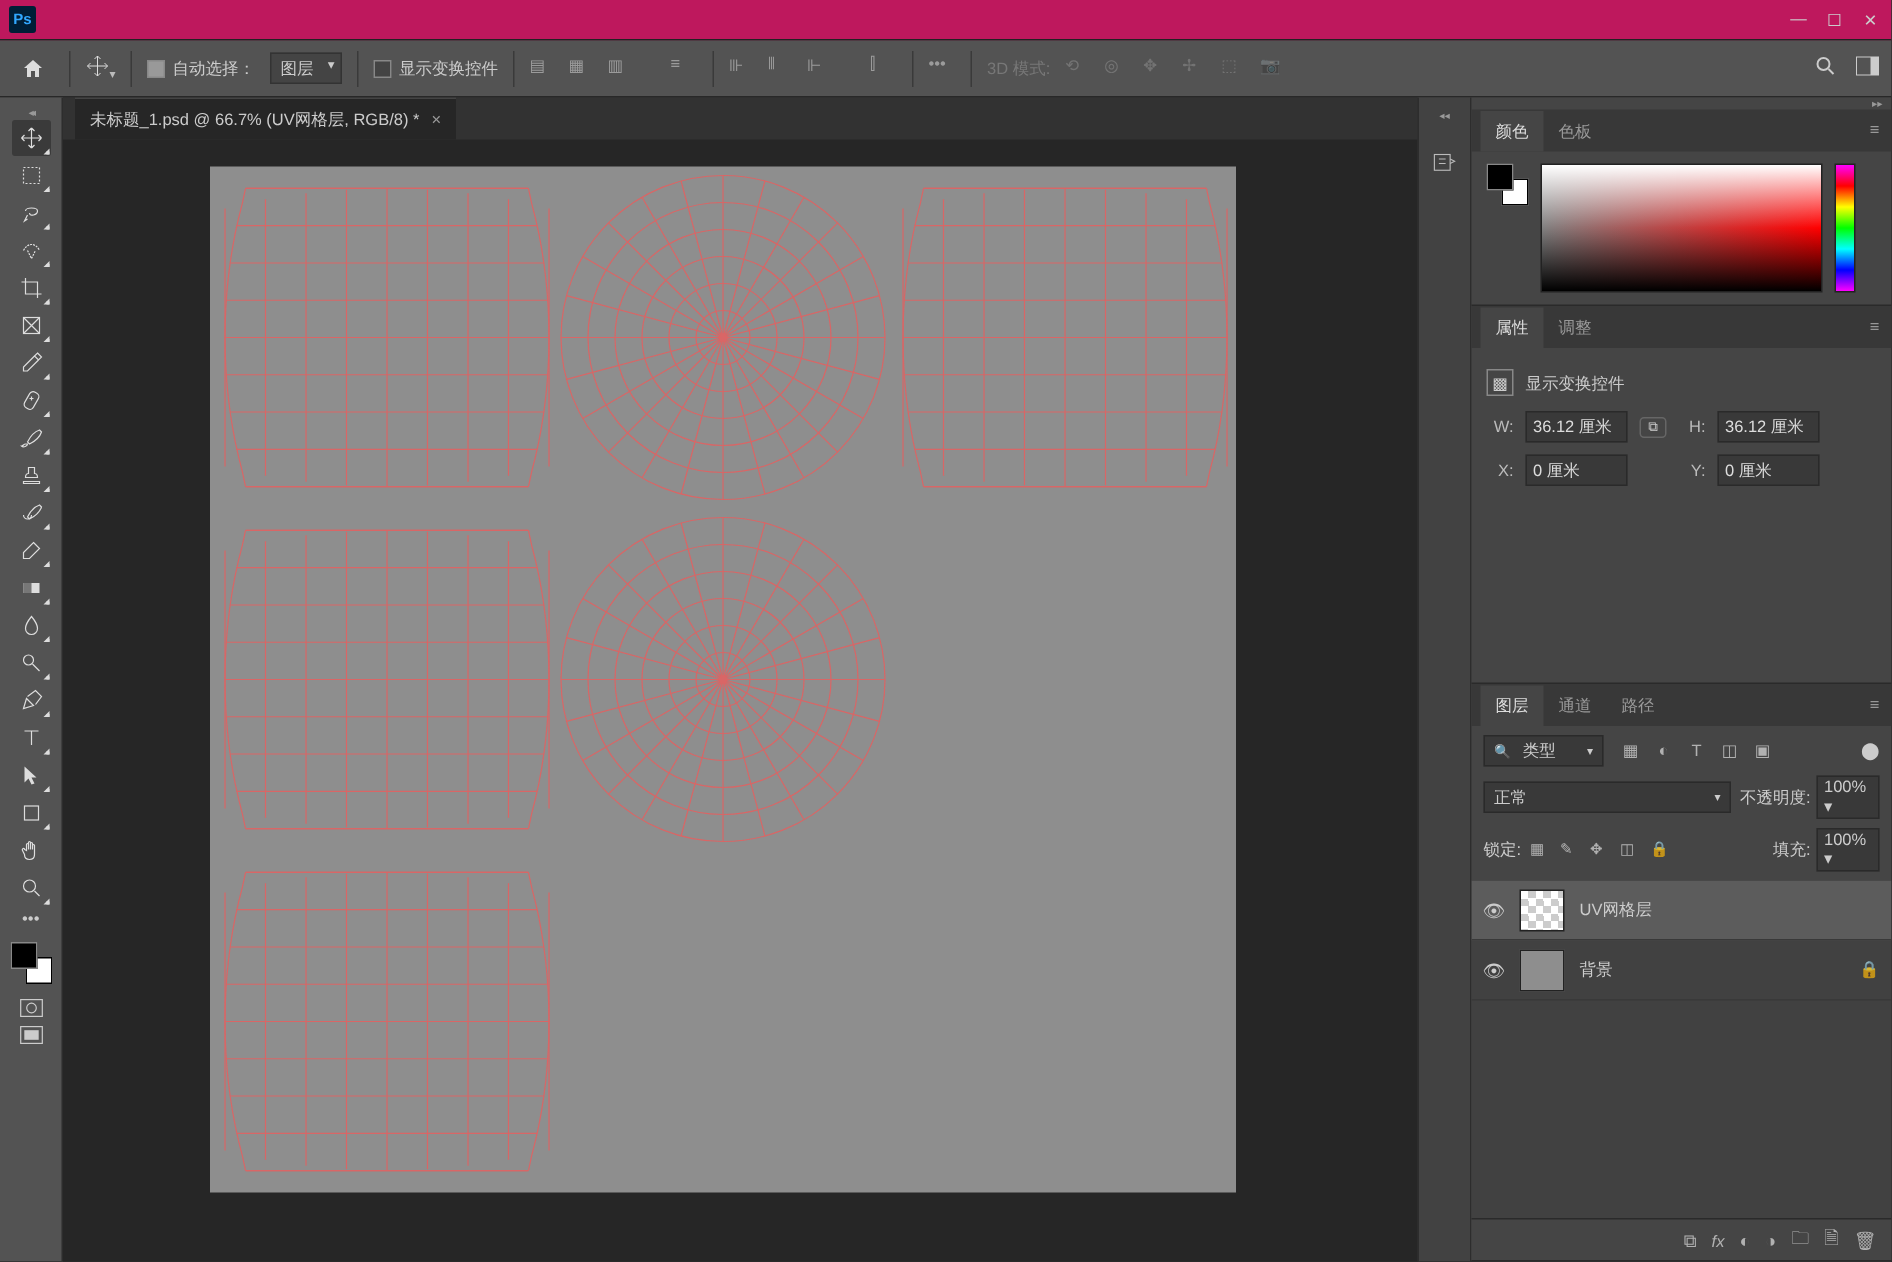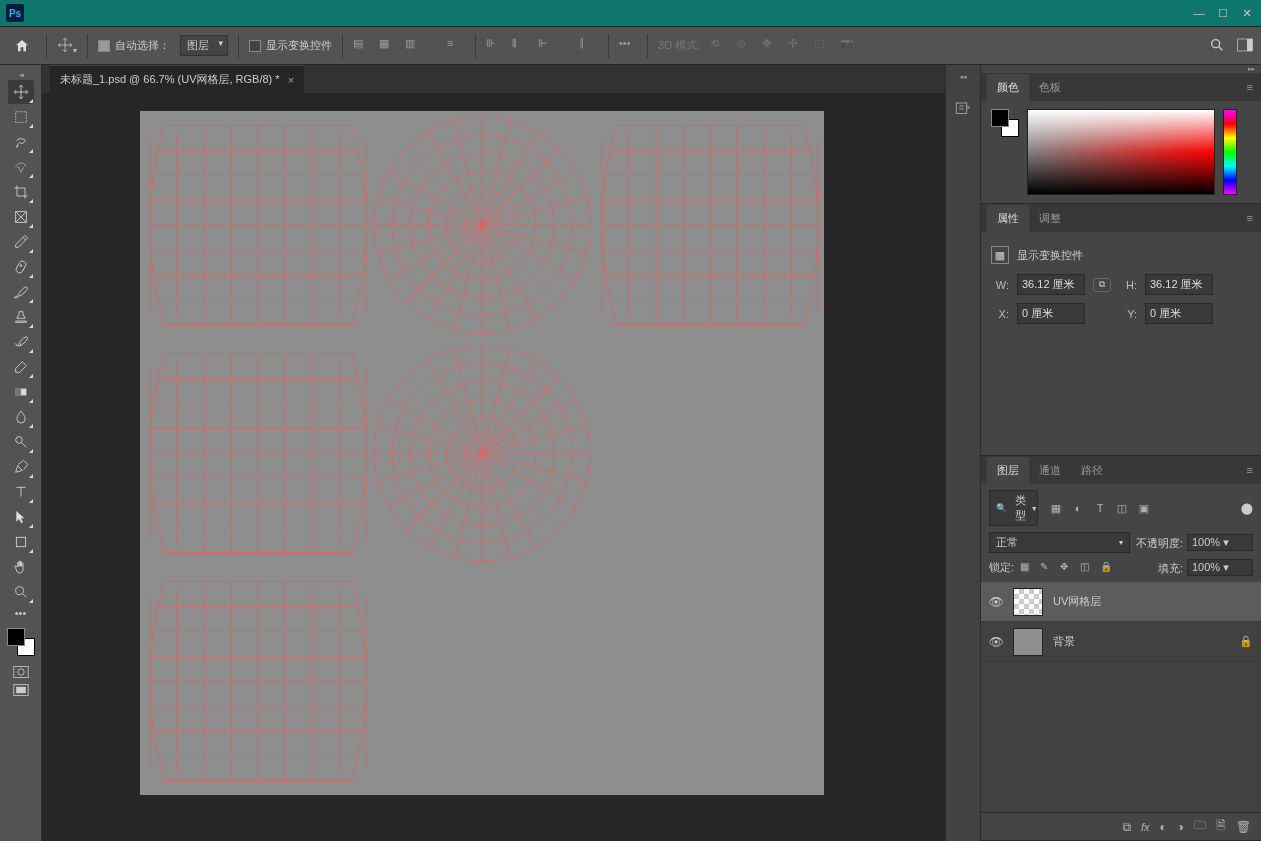--- a/index.html
+++ b/index.html
@@ -1,17 +1,17 @@
 <!DOCTYPE html>
 <html><head>
 <meta charset="utf-8">
 <style>
 *{box-sizing:border-box;margin:0;padding:0;font-family:"Microsoft YaHei",Arial,sans-serif;font-size:11px;color:#ccc;user-select:none}
 body{background:#323232;width:1261px;height:841px;overflow:hidden;position:relative}
-.menubar{height:27px;background:#0f766e;display:flex;align-items:center;padding:0 6px;gap:14px;border-bottom:1px solid #222}
+.menubar{height:27px;background:#be185d;display:flex;align-items:center;padding:0 6px;gap:14px;border-bottom:1px solid #222}
 .ps-logo{width:18px;height:18px;background:#001e36;color:#31a8ff;display:flex;align-items:center;justify-content:center;font-weight:bold;font-size:10px;border-radius:2px;margin-right:8px}
 .menu-item{padding:3px 8px;cursor:pointer}
 .win-controls{margin-left:auto;display:flex;gap:8px}
 .win-btn{width:16px;height:14px;display:flex;align-items:center;justify-content:center;cursor:pointer}
 .optbar{height:38px;background:#535353;display:flex;align-items:center;padding:0 8px;gap:10px;border-bottom:1px solid #282828}
 .home-btn{width:28px;height:28px;display:flex;align-items:center;justify-content:center}
 .sep{width:1px;height:24px;background:#3a3a3a}
 .opt-chk{display:flex;align-items:center;gap:5px}
 .chk{width:12px;height:12px;border:1px solid #888;background:#444}
 .chk.on{background:#999}
@@ -66,28 +66,28 @@
 .prop-row{display:flex;align-items:center;gap:8px;padding:4px 0}
 .prop-row label{width:18px;text-align:right;color:#bbb}
 .prop-input{background:#393939;border:1px solid #2a2a2a;padding:2px 4px;width:68px;color:#ddd}
 .link-ic{width:18px;height:14px;border:1px solid #666;border-radius:3px;display:flex;align-items:center;justify-content:center;font-size:9px}
 .props-panel{height:252px}
 .props-panel .pnl-body{height:220px}
 .layers-panel{flex:1;display:flex;flex-direction:column}
 .lyr-controls{padding:6px 8px;display:flex;flex-direction:column;gap:6px}
 .lyr-row{display:flex;align-items:center;gap:6px}
 .lyr-sel{background:#393939;border:1px solid #2a2a2a;padding:2px 6px;display:flex;align-items:center;gap:6px;position:relative}
-.lyr-sel.kind{width:49px}
+.lyr-sel.kind{width:80px}
 .lyr-sel.kind::before{content:"🔍";font-size:9px;margin-right:2px}
 .lyr-sel::after{content:"▾";font-size:8px;margin-left:auto}
 .lyr-sel.blend{flex:1}
 .filter-icons{display:flex;gap:6px;margin-left:4px}
 .filter-icons span{width:16px;height:16px;display:flex;align-items:center;justify-content:center;opacity:.8;font-size:11px}
-.opc{display:flex;align-items:flex-end;gap:4px}
-.opc-input{background:#393939;border:1px solid #2a2a2a;padding:1px 4px;width:66px}
+.opc{display:flex;align-items:center;gap:4px}
+.opc-input{background:#393939;border:1px solid #2a2a2a;padding:1px 4px;width:42px}
 .lock-row{display:flex;align-items:center;gap:6px}
 .lock-icons{display:flex;gap:6px}
 .lock-icons span{width:14px;height:14px;opacity:.8;font-size:10px}
 .layer-list{flex:1;background:#414141;overflow:auto}
 .layer{display:flex;align-items:center;height:40px;padding:0 8px;gap:10px;border-bottom:1px solid #393939}
 .layer.sel{background:#5c5c5c}
 .eye{width:14px;height:14px;display:flex;align-items:center;justify-content:center;font-size:12px}
 .thumb{width:30px;height:28px;background:#8e8e8e;border:1px solid #222}
 .thumb.checker{background:repeating-conic-gradient(#ccc 0 25%,#fff 0 50%) 0 0/10px 10px}
 .lname{flex:1}

